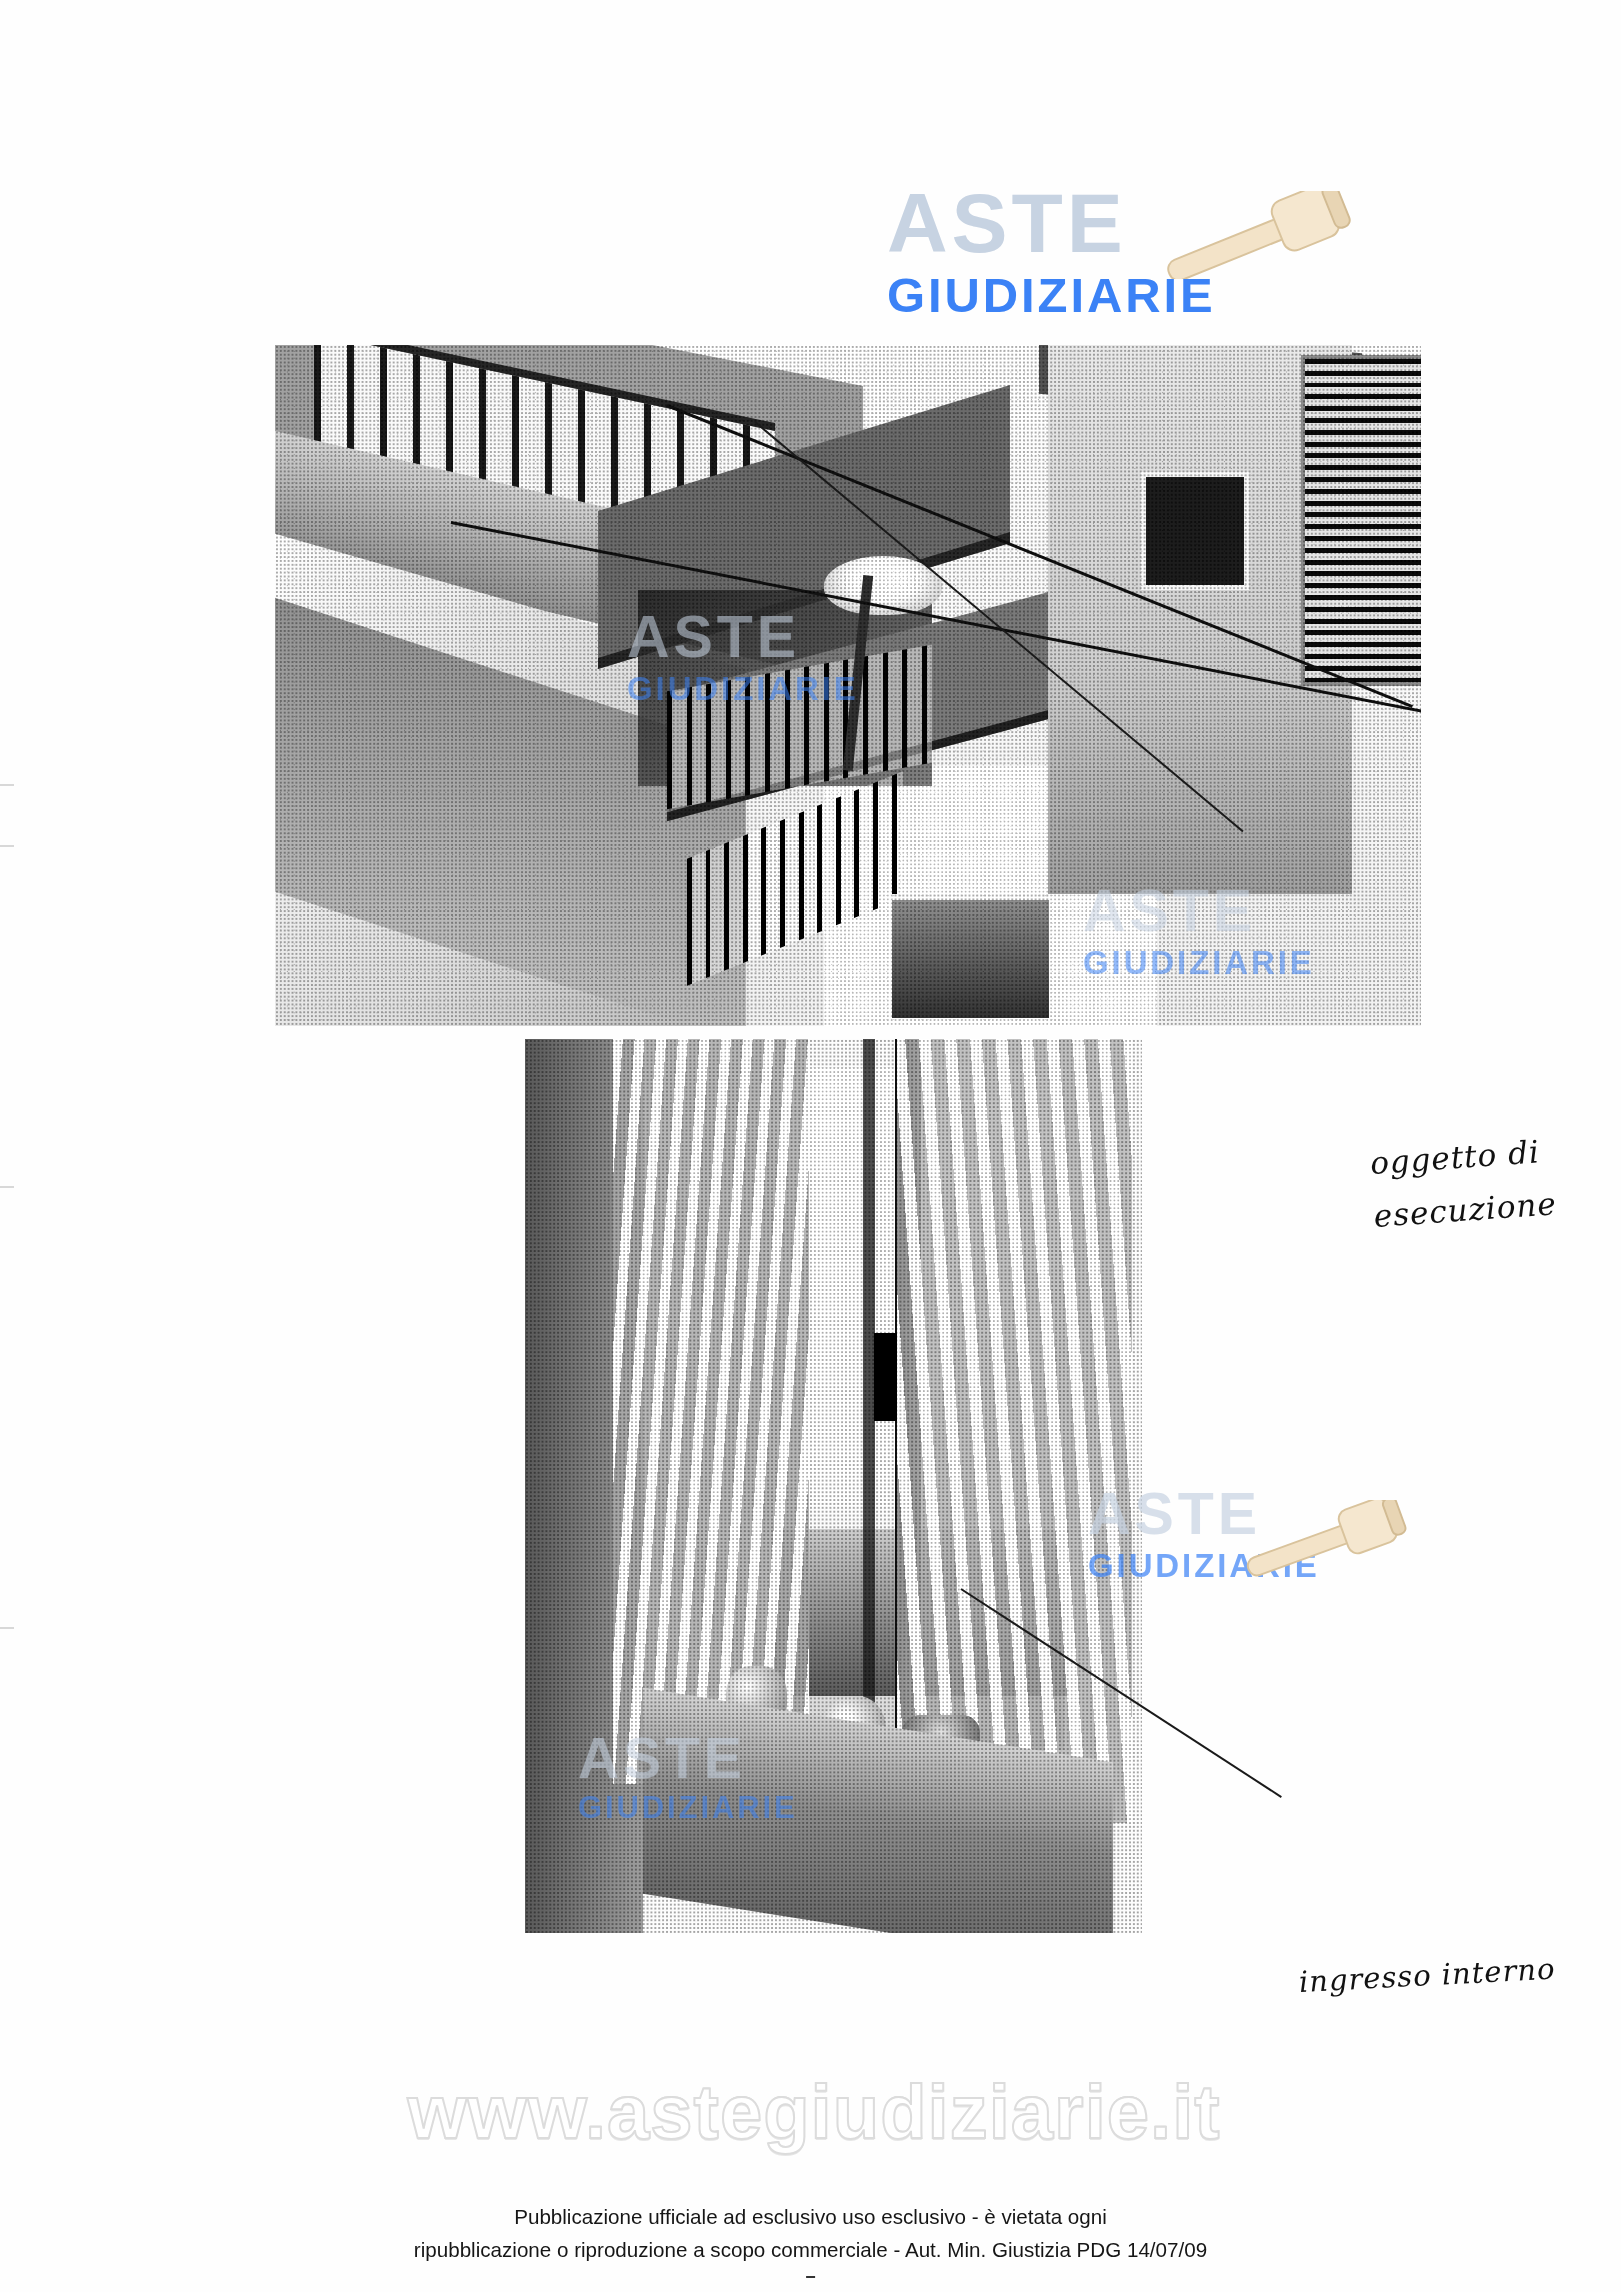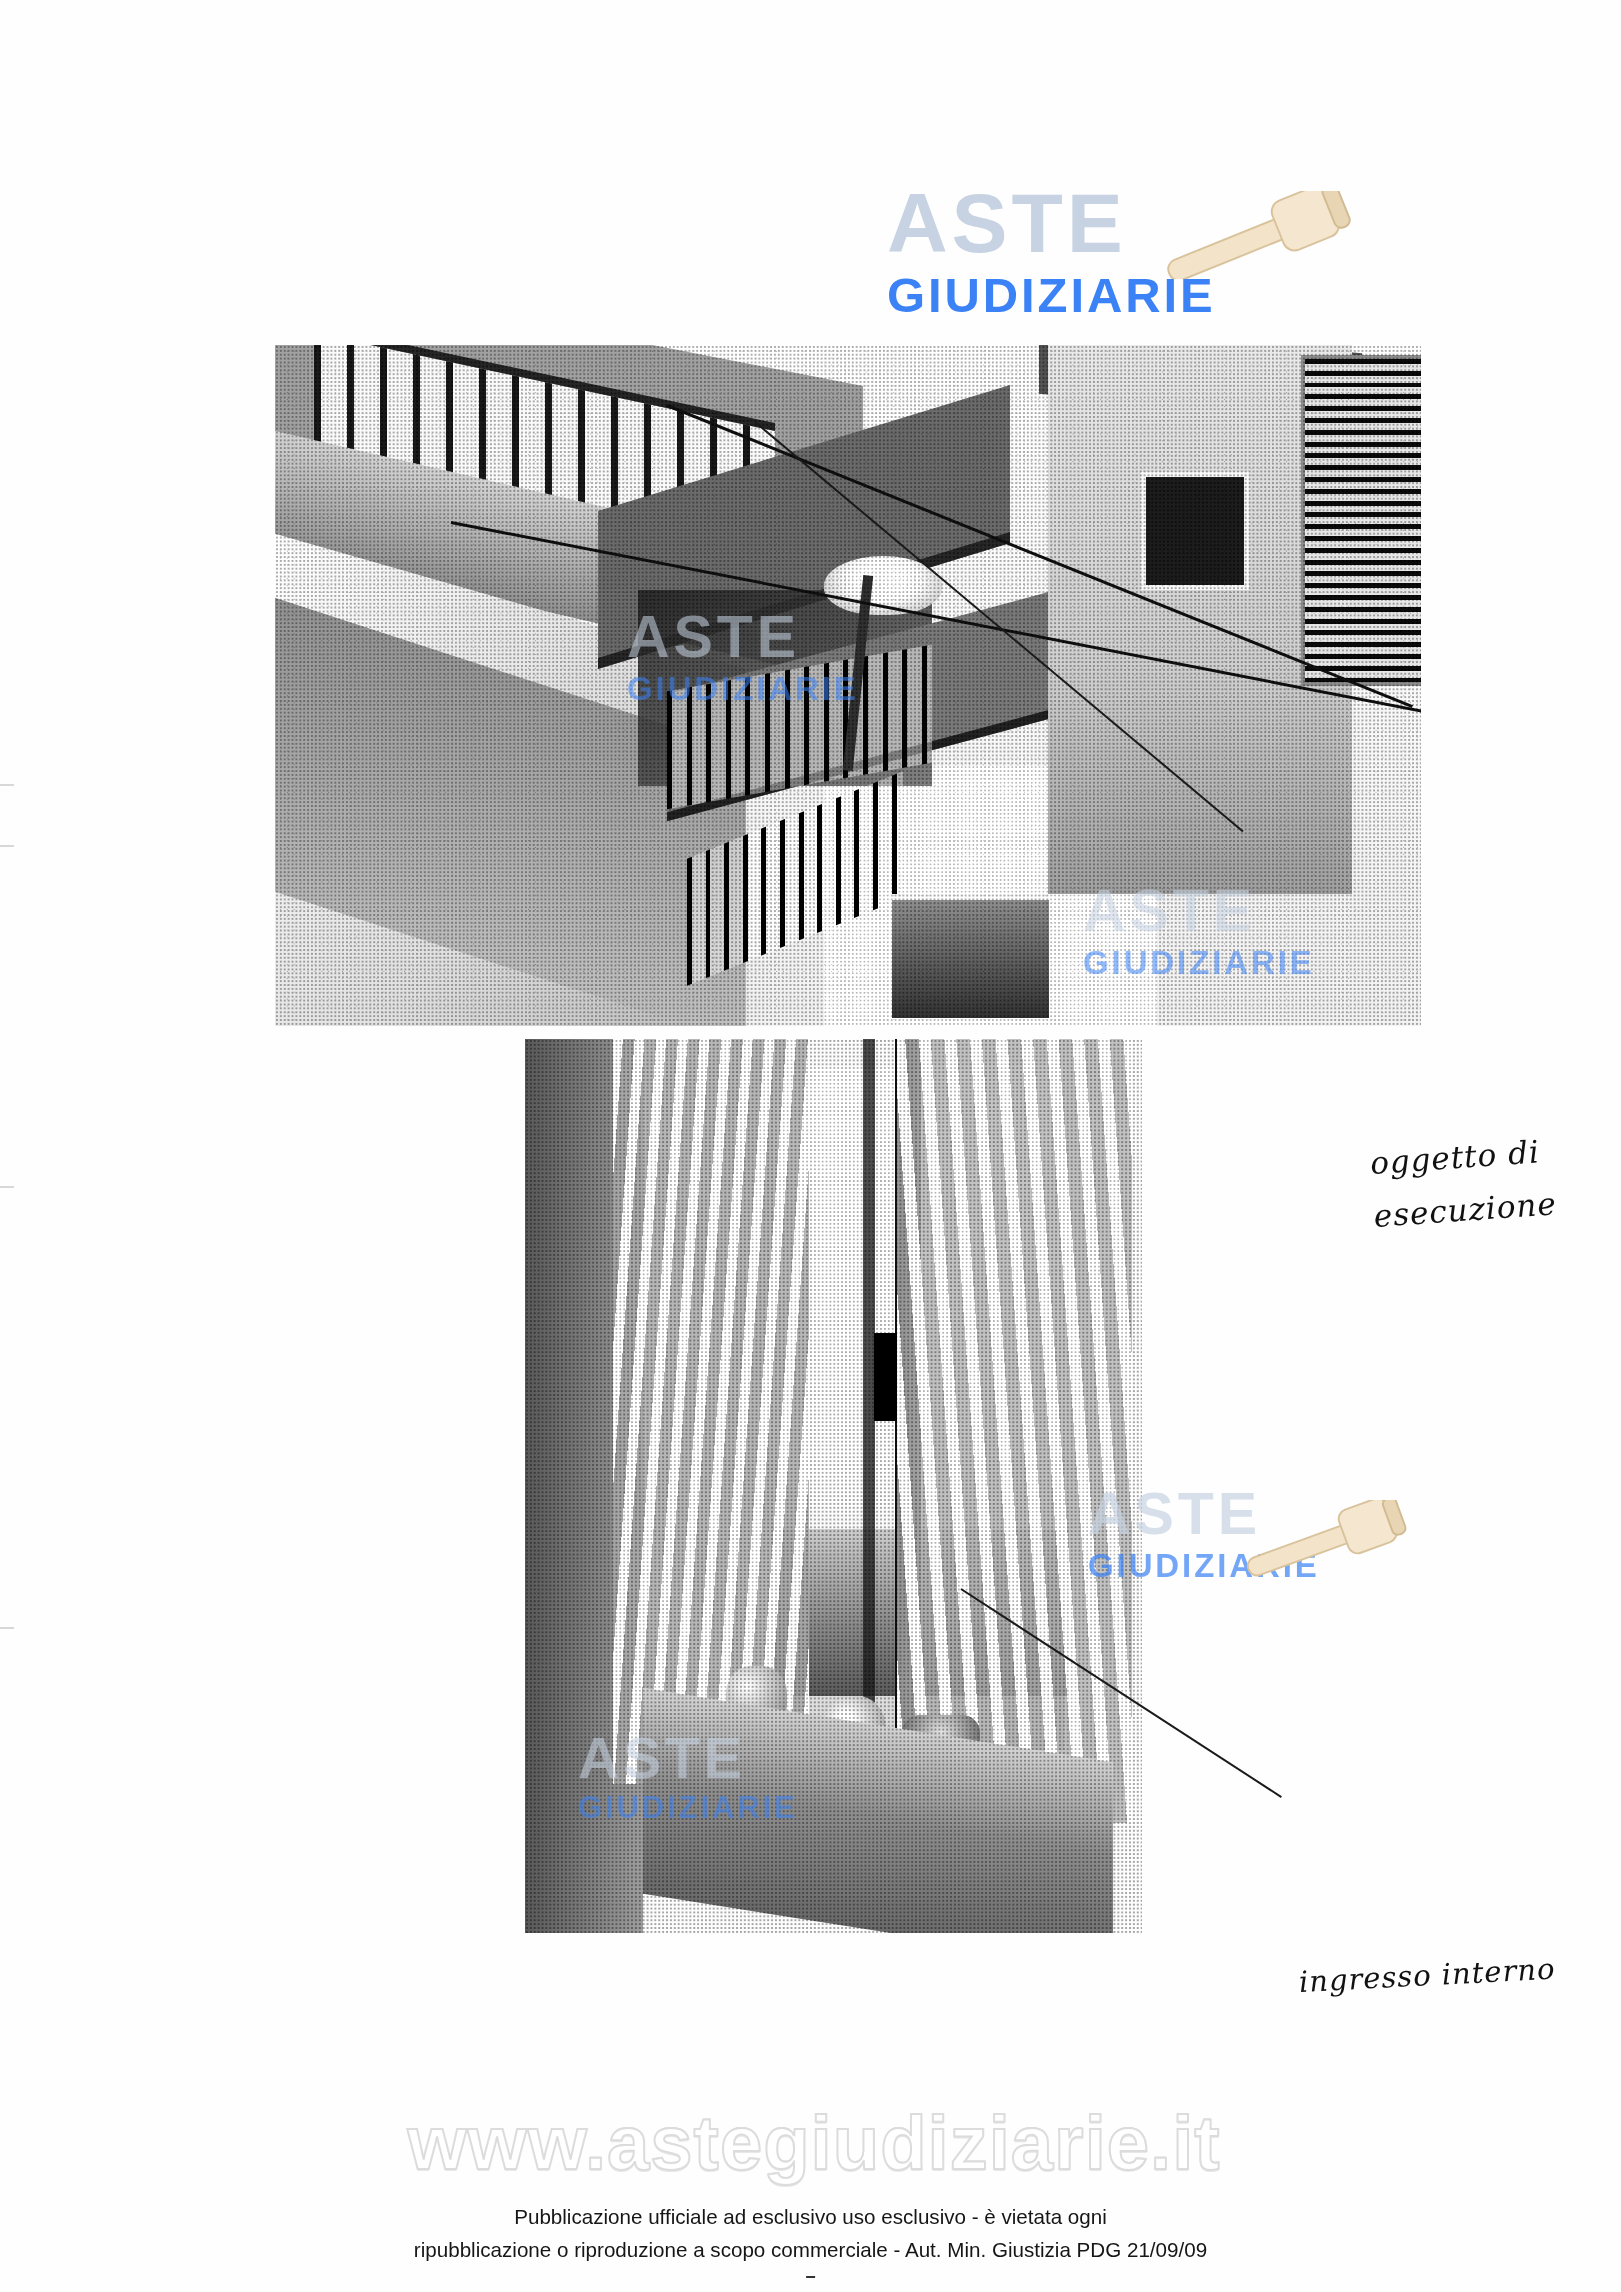--- a/index.html
+++ b/index.html
@@ -387,21 +387,20 @@
     text-align: center;
     font-family: "Liberation Sans", sans-serif;
     font-weight: bold;
     font-size: 76px;
     letter-spacing: 1px;
     color: #ffffff;
     -webkit-text-stroke: 2px #dcdcdc;
     text-shadow: 0 2px 0 #e7e7e7, 0 -1px 0 #d9d9d9;
     pointer-events: none;
     user-select: none;
-    margin-top: 31px;
   }
 
   
   .footer {
     position: absolute;
     left: 0;
     right: 0;
     top: 2200px;
     text-align: center;
     font-size: 20.6px;
@@ -516,18 +515,18 @@
 
   <div class="wm" id="wm-mid4">
     <span class="aste">ASTE</span>
     <span class="giud">GIUDIZIARIE</span>
   </div>
 
   <div id="wm-url">www.astegiudiziarie.it</div>
 
   <div class="footer">
     <div>Pubblicazione ufficiale ad esclusivo uso esclusivo - è vietata ogni</div>
-    <div>ripubblicazione o riproduzione a scopo commerciale - Aut. Min. Giustizia PDG 21/09/09</div>
+    <div>ripubblicazione o riproduzione a scopo commerciale - Aut. Min. Giustizia PDG 14/07/09</div>
   </div>
   <div class="footer-dash"></div>
 
 </div>
 
 
 </body></html>

